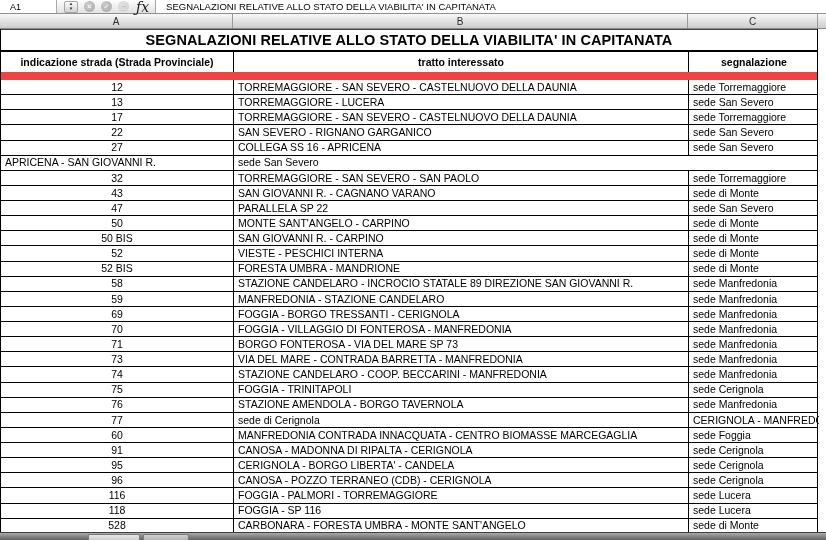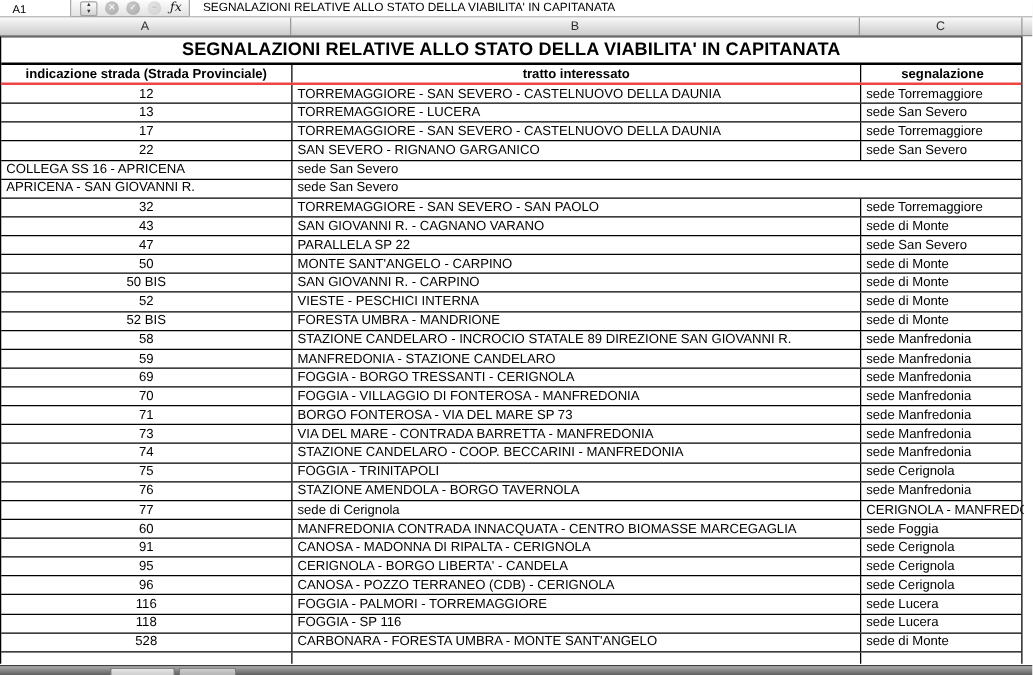--- a/index.html
+++ b/index.html
@@ -47,21 +47,21 @@
     margin-left: 6px;
     flex: none;
   }
   .round-btn.disabled {
     background: radial-gradient(circle at 35% 30%, #e3e3e3, #cfcfcf);
     color: #aaa;
   }
   .fx {
     font-family: "DejaVu Serif", serif;
     font-style: italic;
-    font-size: 10px;
+    font-size: 14px;
     margin-left: 7px;
     color: #1a1a1a;
   }
   .formula-field {
     flex: 1;
     align-self: stretch;
     background: #fff;
     border-left: 1px solid #a5a5a5;
     margin-left: 6px;
     display: flex; align-items: center;
@@ -99,22 +99,22 @@
     border-top: 1px solid #444;
     border-bottom: 2px solid #000;
     display: flex; align-items: center; justify-content: center;
     font-weight: bold;
     font-size: 14.5px;
     letter-spacing: 0.1px;
   }
   .header-row {
     display: grid;
     grid-template-columns: 233px 455px 130px;
-    height: 16px;
-    border-bottom: 2px solid #ef4444;
+    height: 28px;
+    border-bottom: 8px solid #ef4444;
   }
   .header-row .th {
     font-weight: bold;
     font-size: 10.5px;
     display: flex; align-items: center; justify-content: center;
     border-right: 1px solid #000;
     overflow: hidden; white-space: nowrap;
   }
   .header-row .th:last-child { border-right: none; }
 
@@ -217,20 +217,21 @@
           <div class="td left">sede Torremaggiore</div>
         </div>
 
         <div class="tr">
           <div class="td center">22</div>
           <div class="td left">SAN SEVERO - RIGNANO GARGANICO</div>
           <div class="td left">sede San Severo</div>
         </div>
 
         <div class="tr">
+          <div class="td center">27</div>
           <div class="td left">COLLEGA SS 16 - APRICENA</div>
           <div class="td left">sede San Severo</div>
         </div>
 
         <div class="tr">
           <div class="td left">APRICENA - SAN GIOVANNI R.</div>
           <div class="td left">sede San Severo</div>
         </div>
 
         <div class="tr">

